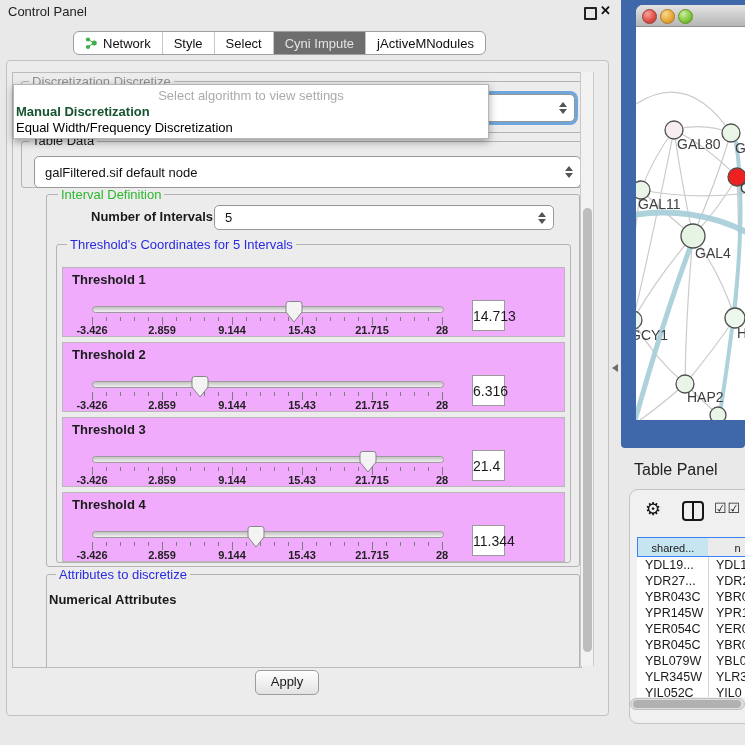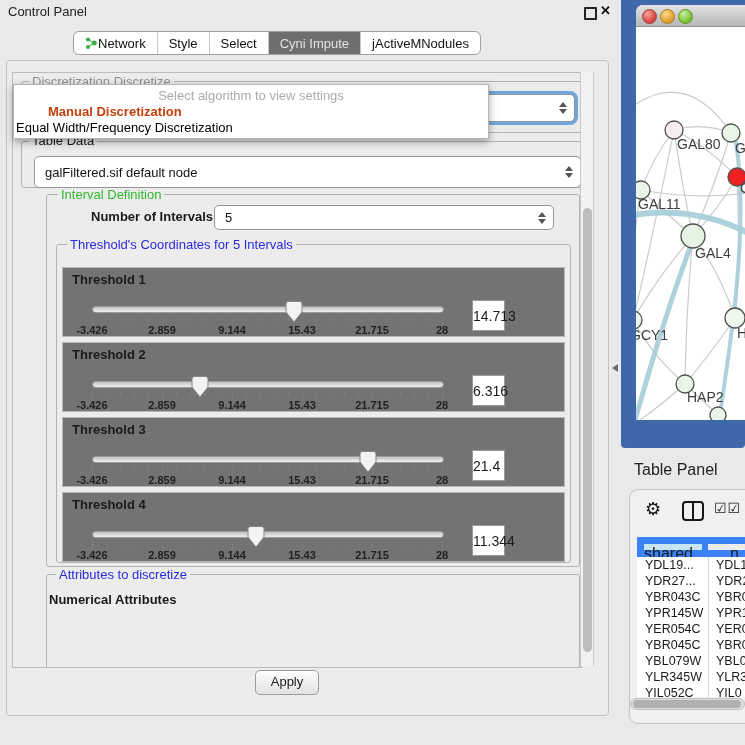--- a/index.html
+++ b/index.html
@@ -6,42 +6,42 @@
   #app{position:relative;width:745px;height:745px;background:#e9e9e9;overflow:hidden;
        font-family:"Liberation Sans",sans-serif;color:#1a1a1a;}
   .abs{position:absolute;}
   
   #titlebar{left:0;top:0;width:745px;height:24px;}
   #titlebar .title{left:8px;top:4px;font-size:13px;color:#222;}
   #float-btn{left:584px;top:7px;width:9px;height:9px;border:2px solid #222;border-radius:1px;}
   #close-btn{left:600px;top:3px;font-size:13px;font-weight:bold;color:#111;}
   
   .tabbar{display:flex;height:22px;background:#fff;border:1px solid #9f9f9f;border-radius:6px;overflow:hidden;}
-  .tab{display:flex;align-items:center;padding:0 11px;font-size:13px;color:#111;border-left:1px solid #c6c6c6;cursor:default;white-space:nowrap;}
+  .tab{display:flex;align-items:center;gap:5px;padding:0 11px;font-size:13px;color:#111;border-left:1px solid #c6c6c6;cursor:default;white-space:nowrap;}
   .tab:first-child{border-left:none;}
   .tab.selected{background:#6e6e6e;color:#e3e3e3;}
   
   #mainpanel{left:6px;top:60px;width:601px;height:654px;background:#ececec;border:1px solid #c2c2c2;border-radius:4px;}
   #viewport{left:12px;top:72px;width:568px;height:594px;border:1px solid #bcbcbc;background:#ececec;overflow:hidden;}
   .groupbox{position:absolute;border:1px solid #b3b3b3;border-radius:3px;}
   .grouptitle{position:absolute;font-size:13px;background:#ececec;padding:0 3px;line-height:13px;}
   .combo{position:absolute;background:#fff;border:1px solid #979797;border-radius:5px;font-size:13px;color:#111;
          display:flex;align-items:center;padding:0 10px;box-sizing:border-box;}
   .updown{position:absolute;right:7px;top:50%;width:8px;height:12px;transform:translateY(-50%);}
   .updown:before,.updown:after{content:"";position:absolute;left:0;border-left:4px solid transparent;border-right:4px solid transparent;}
   .updown:before{top:0;border-bottom:5px solid #555;}
   .updown:after{bottom:0;border-top:5px solid #555;}
   
   #alg-popup{left:13px;top:84px;width:474px;height:53px;background:#fff;border:1px solid #b5b5b5;
              box-shadow:0 3px 8px rgba(0,0,0,.35);z-index:60;}
   #alg-popup .hint{position:absolute;left:0;top:3px;width:100%;text-align:center;font-size:13px;color:#ababab;}
-  #alg-popup .opt1{position:absolute;left:2px;top:19px;font-size:13px;font-weight:bold;color:#c2410c;margin-left:32px;}
+  #alg-popup .opt1{position:absolute;left:2px;top:19px;font-size:13px;font-weight:bold;color:#14532d;}
   #alg-popup .opt2{position:absolute;left:2px;top:35px;font-size:13px;color:#000;}
   
-  .thr-panel{position:absolute;left:6px;width:501px;height:68px;border:1px solid #b8b8b8;background:#737373;}
+  .thr-panel{position:absolute;left:6px;width:501px;height:68px;border:1px solid #b8b8b8;background:#f0abfc;}
   .thr-label{position:absolute;left:9px;top:4px;font-size:13px;font-weight:bold;}
   .sl-track{position:absolute;left:29px;top:38px;width:350px;height:5px;border:1px solid #9b9b9b;border-radius:4px;
             background:linear-gradient(#c2c2c2,#f0f0f0);}
   .sl-thumb{position:absolute;top:33px;}
   .tick{position:absolute;width:1px;background:#7d7d7d;}
   .tick.minor{top:49px;height:4px;}
   .tick.major{top:49px;height:8px;}
   .tick-label{position:absolute;top:56px;font-size:11px;font-weight:bold;color:#222;transform:translateX(-50%);white-space:nowrap;}
   .value-box{position:absolute;left:409px;top:32px;width:33px;height:31px;background:#fff;border:1px solid #9a9a9a;
              font-size:14px;text-align:right;line-height:31px;padding-right:6px;box-sizing:border-box;}
@@ -66,21 +66,21 @@
   #light-yellow{left:24px;background:radial-gradient(circle at 35% 30%,#f9da8b,#e9a83c 55%,#bd831f);border:1px solid #ad7b21;}
   #light-green{left:42px;background:radial-gradient(circle at 35% 30%,#c9efa4,#85c940 55%,#579d25);border:1px solid #61921f;}
   #net-canvas{position:absolute;left:0;top:22px;width:112px;height:393px;overflow:hidden;}
   #divider-arrow{left:612px;top:364px;width:0;height:0;border-top:4px solid transparent;border-bottom:4px solid transparent;border-right:6px solid #6c6c6c;}
   #tp-label{left:634px;top:461px;font-size:16px;color:#222;}
   #tablecard{left:629px;top:489px;width:130px;height:233px;background:#f0f0f0;border:1px solid #c4c4c4;border-radius:9px;}
   #gear-icon{left:645px;top:498px;font-size:18px;color:#161616;}
   #cols-icon{left:682px;top:501px;width:18px;height:16px;border:2px solid #161616;border-radius:4px;}
   #cols-icon:before{content:"";position:absolute;left:8px;top:0;width:2px;height:16px;background:#161616;}
   #checks-icon{left:714px;top:500px;font-size:14px;color:#222;letter-spacing:1px;}
-  .th-cell{position:absolute;top:537px;height:20px;font-size:16px;line-height:20px;box-sizing:border-box;border:7px solid #3b82f6;}
+  .th-cell{position:absolute;top:537px;height:20px;font-size:11px;line-height:20px;box-sizing:border-box;border:1px solid #3b82f6;}
   #th1{left:637px;width:72px;background:#c7e4f1;text-align:center;}
   #th2{left:708px;width:60px;background:#ebebeb;text-align:center;border-left:none;}
   #table-rows{left:637px;top:557px;width:131px;height:140px;background:#fff;overflow:hidden;}
   .trow{position:relative;height:16px;font-size:12.5px;line-height:16px;white-space:nowrap;}
   .trow .c1{position:absolute;left:8px;}
   .trow .c2{position:absolute;left:79px;}
   #col-div{left:708px;top:557px;width:1px;height:140px;background:#d4d4d4;}
   #hscroll{left:630px;top:698px;width:115px;height:12px;background:#ddd;border:1px solid #c2c2c2;border-radius:6px;box-sizing:border-box;}
   #hscroll .thumb{position:absolute;left:2px;top:1px;width:108px;height:8px;background:#b1b1b1;border-radius:4px;}
 </style>

